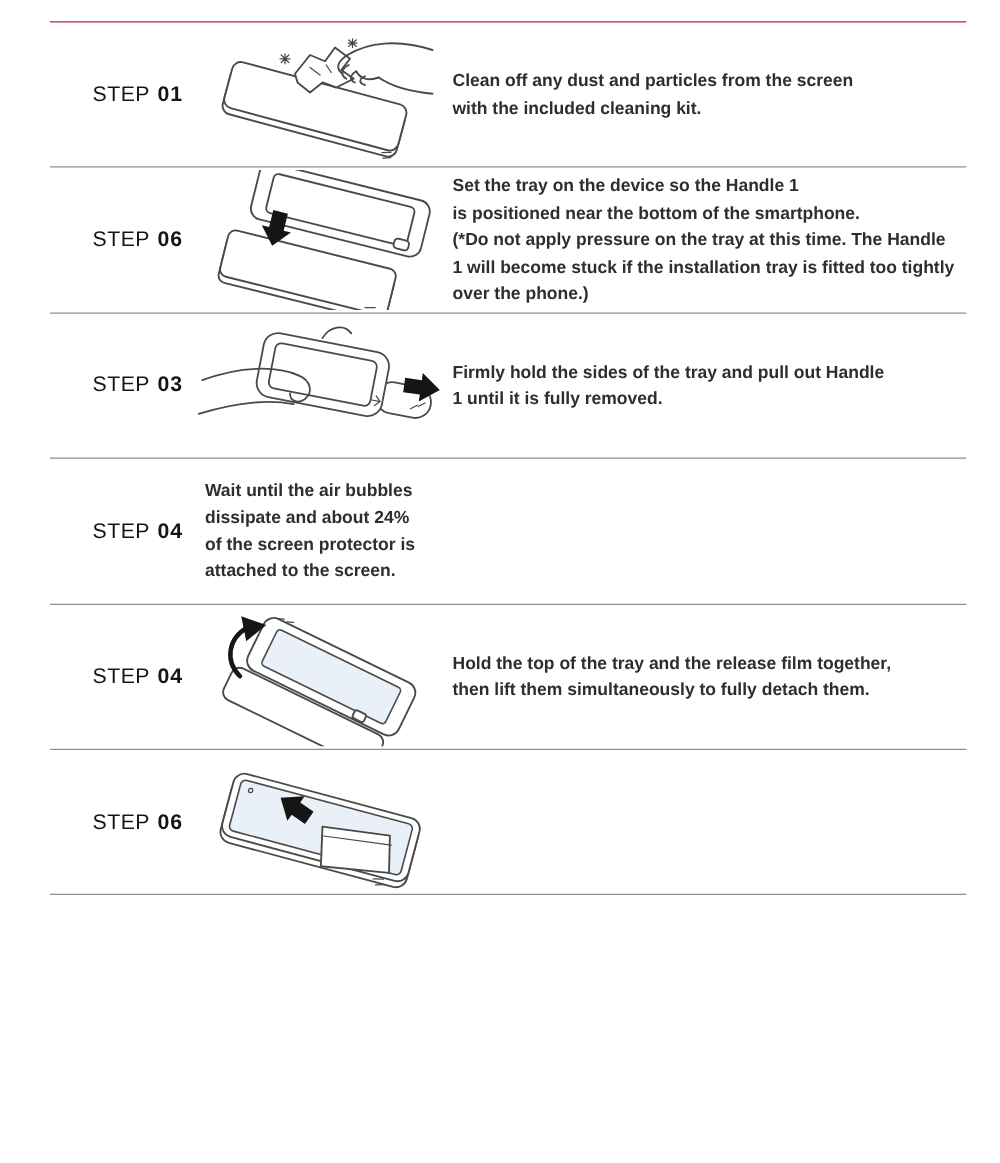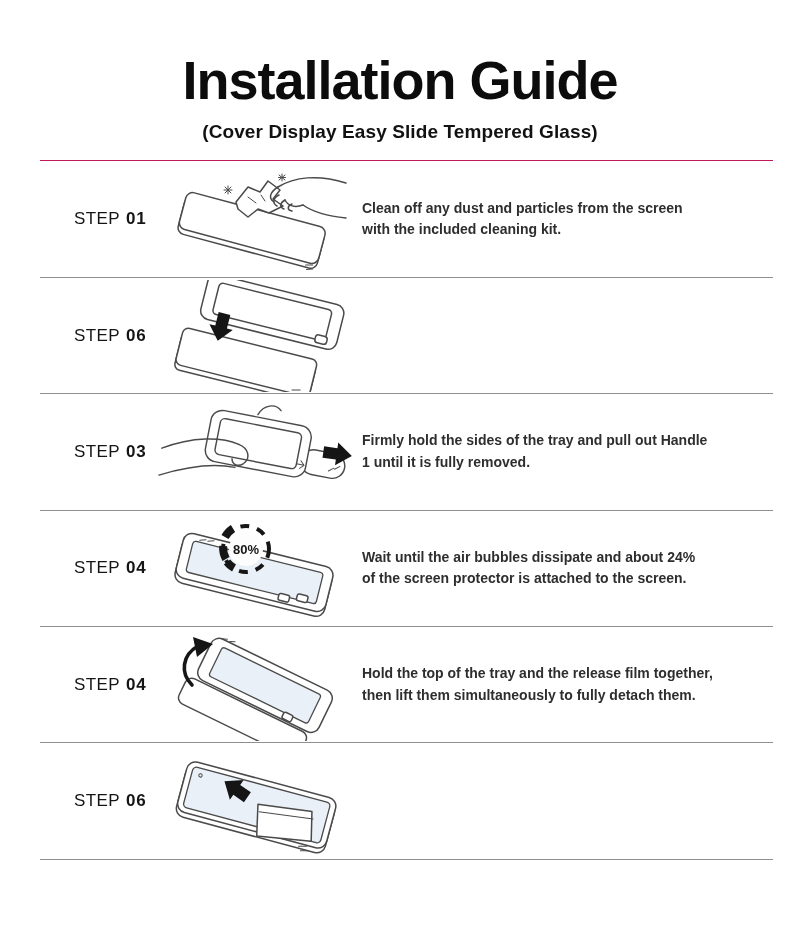--- a/index.html
+++ b/index.html
@@ -46,24 +46,20 @@
   .shape { fill:#ffffff; stroke:#4a4a4a; stroke-width:1.5; stroke-linejoin:round; }
   .screen { fill:#e9f0f7; stroke:#4a4a4a; stroke-width:1.3; stroke-linejoin:round; }
   .solid { fill:#151515; stroke:none; }
   .thin { fill:none; stroke:#4a4a4a; stroke-width:1; stroke-linecap:round; }
 </style>
 </head>
 <body>
 
 <div class="page">
 
-  <div class="header">
-    <div class="title">Installation Guide</div>
-    <div class="subtitle">(Cover Display Easy Slide Tempered Glass)</div>
-  </div>
 
   <div class="steps">
 
     <section class="step-row">
       <div class="step-label"><span>STEP</span><span class="num">01</span></div>
       <div class="step-illustration">
         <svg width="182" height="106" viewBox="0 0 182 106">
           <g transform="rotate(15 86 63)">
             <rect class="shape" x="14" y="48" width="144" height="38" rx="7"></rect>
             <rect class="shape" x="14" y="43" width="144" height="38" rx="7"></rect>
@@ -98,20 +94,25 @@
             <rect class="shape" x="20" y="70" width="138" height="38" rx="6"></rect>
             <rect class="shape" x="20" y="65" width="138" height="38" rx="6"></rect>
             <path class="thin" d="M140 100 l8 -2 M142 104 l7 -2"></path>
             <rect class="shape" x="32" y="6" width="140" height="46" rx="9"></rect>
             <rect class="shape" x="44" y="13" width="116" height="32" rx="4"></rect>
             <rect class="shape" x="150" y="40" width="12" height="8" rx="3"></rect>
             <polygon class="solid" points="50,42 62,42 62,56 68,56 56,70 44,56 50,56"></polygon>
           </g>
         </svg>
       </div>
+      <div class="step-desc">Set the tray on the device so the Handle 1
+is positioned near the bottom of the smartphone.
+(*Do not apply pressure on the tray at this time. The Handle
+1 will become stuck if the installation tray is fitted too tightly
+over the phone.)</div>
     </section>
 
     <section class="step-row">
       <div class="step-label"><span>STEP</span><span class="num">03</span></div>
       <div class="step-illustration">
         <svg width="206" height="104" viewBox="0 0 206 104">
           <path class="ln" d="M104 13 C 110 3 122 1 128 9"></path>
           <g transform="rotate(11 102 50)">
             <rect class="shape" x="150" y="38" width="46" height="26" rx="13"></rect>
             <path class="thin" d="M186 54 l5 -4 M180 57 l5 -4"></path>
@@ -128,40 +129,20 @@
             <polygon class="solid" points="0,-6 14,-6 14,-12 30,0 14,12 14,6 0,6"></polygon>
           </g>
         </svg>
       </div>
       <div class="step-desc">Firmly hold the sides of the tray and pull out Handle
 1 until it is fully removed.</div>
     </section>
 
     <section class="step-row">
       <div class="step-label"><span>STEP</span><span class="num">04</span></div>
-      <div class="step-illustration">
-        <svg width="182" height="110" viewBox="0 0 182 110">
-          <g transform="rotate(14 91 58)">
-            <rect class="shape" x="12" y="42" width="154" height="46" rx="9"></rect>
-            <rect class="shape" x="12" y="37" width="154" height="46" rx="9"></rect>
-            <rect class="screen" x="22" y="44" width="134" height="32" rx="3"></rect>
-            <rect class="shape" x="136" y="70" width="11" height="7" rx="2"></rect>
-            <rect class="shape" x="118" y="74" width="11" height="7" rx="2"></rect>
-            <path class="thin" d="M28 42 l6 -2 M36 41 l6 -2"></path>
-          </g>
-          <circle cx="80" cy="36" r="17" fill="#fdfdfd" stroke="none"></circle>
-          <circle cx="80" cy="36" r="23" fill="none" stroke="#161616" stroke-width="4" stroke-dasharray="9 8"></circle>
-          <g fill="none" stroke="#161616" stroke-width="8">
-            <path d="M60 46 A23 23 0 0 1 57.2 33"></path>
-            <path d="M59 24 A23 23 0 0 1 67 15.5"></path>
-            <path d="M68 55 A23 23 0 0 1 61 49"></path>
-          </g>
-          <text x="80" y="41" text-anchor="middle" font-size="13" font-weight="bold" fill="#161616">80%</text>
-        </svg>
-      </div>
       <div class="step-desc">Wait until the air bubbles dissipate and about 24%
 of the screen protector is attached to the screen.</div>
     </section>
 
     <section class="step-row">
       <div class="step-label"><span>STEP</span><span class="num">04</span></div>
       <div class="step-illustration">
         <svg width="182" height="112" viewBox="0 0 182 112">
           <g transform="rotate(26 95 60)">
             <rect class="shape" x="24" y="80" width="134" height="28" rx="7"></rect>

